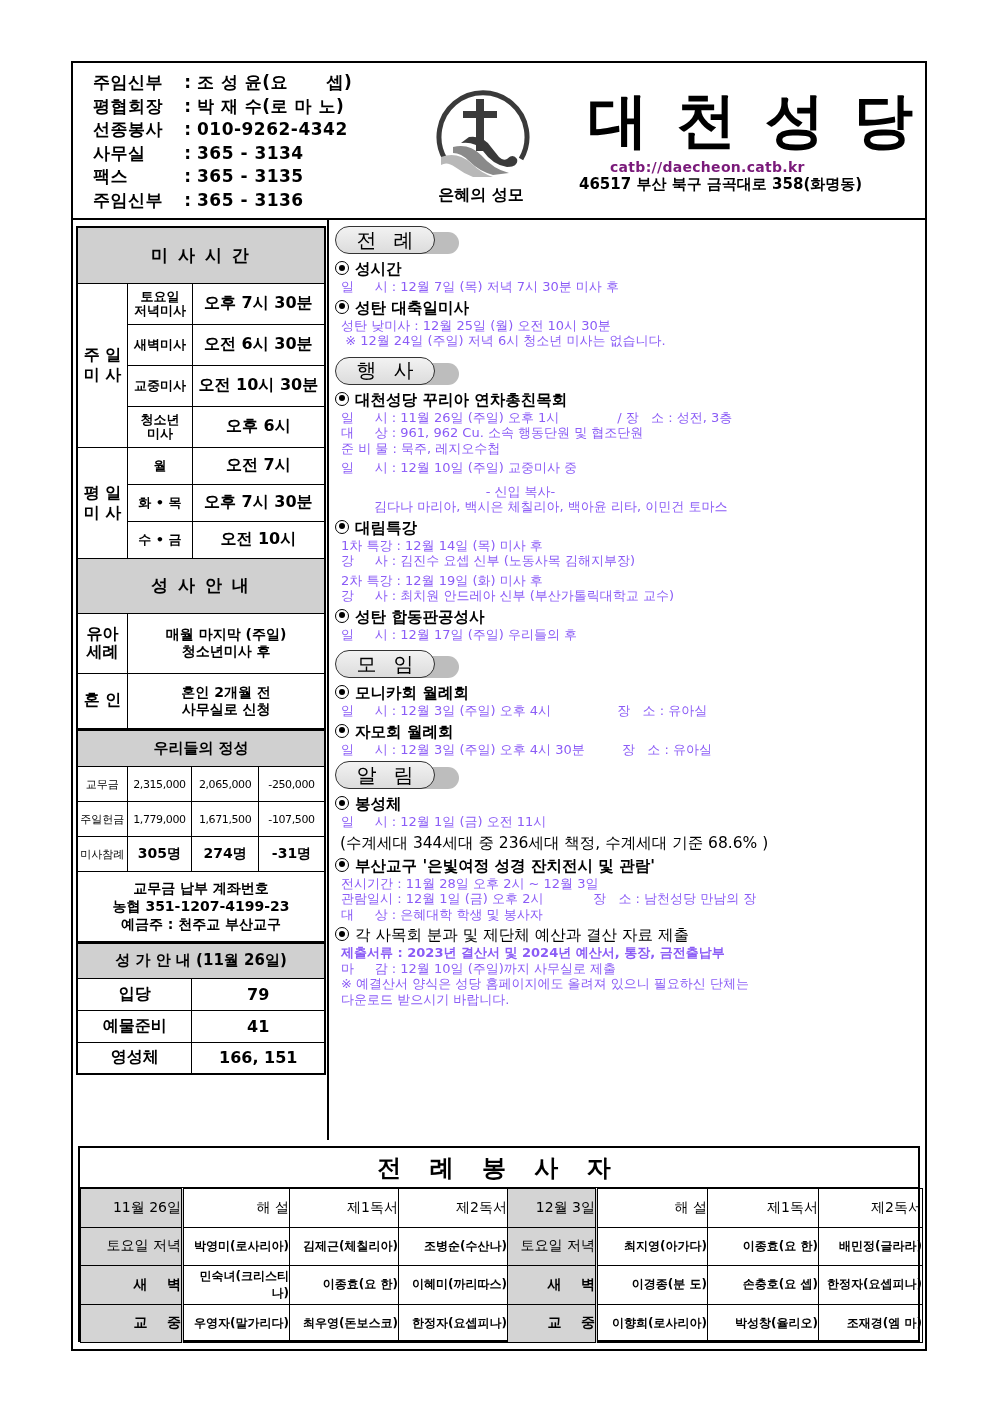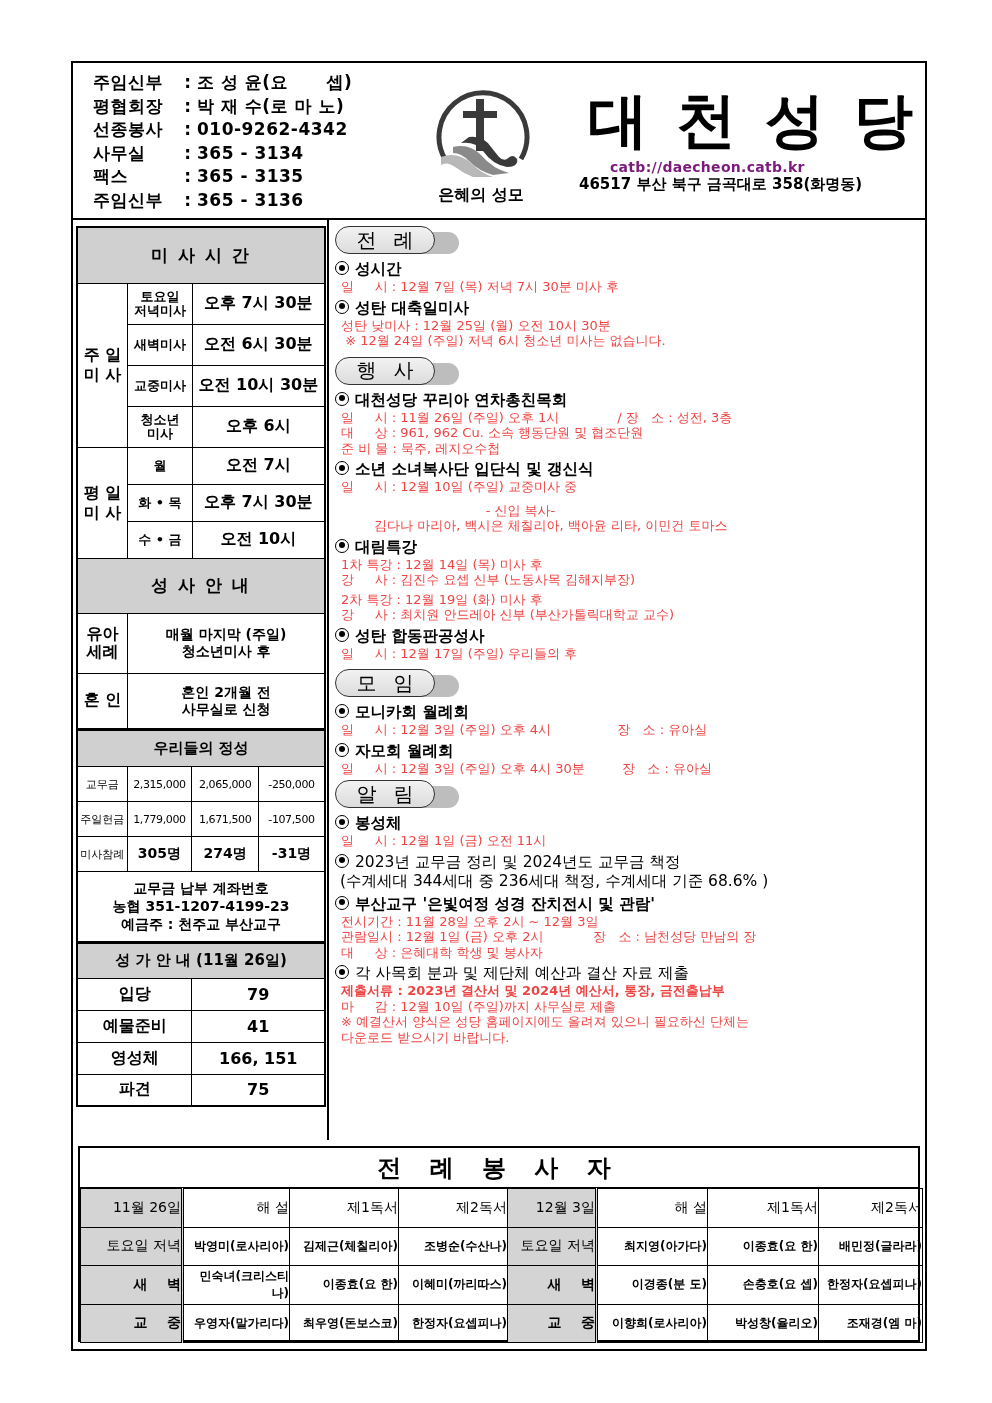--- a/index.html
+++ b/index.html
@@ -35,21 +35,21 @@
   .divider-v { position: absolute; left: 254px; top: 157px; width: 2px; height: 920px; background: #000; }
 
   
   .right-col { position: absolute; left: 262px; top: 163px; width: 586px; font-family: "DejaVu Sans", sans-serif; }
   .section-badge { position: relative; height: 32px; margin-bottom: 2px; }
   .badge-shadow { position: absolute; left: 12px; top: 6px; width: 112px; height: 22px; border-radius: 12px; background: #bdbdbd; }
   .badge { position: absolute; left: 0; top: 0; width: 100px; height: 28px; border: 1.5px solid #333; border-radius: 14px; background: linear-gradient(#f2f2f2, #dcdcdc); display: flex; justify-content: space-around; align-items: center; padding: 0 12px; font-size: 20px; font-weight: normal; }
   .item-title { font-size: 15.5px; font-weight: bold; line-height: 19px; white-space: pre; }
   .item-title .bullet { display: inline-block; width: 14px; height: 14px; border: 1.5px solid #000; border-radius: 50%; position: relative; top: 1px; margin-right: 6px; }
   .item-title .bullet::after { content: ""; position: absolute; left: 2.5px; top: 2.5px; width: 6px; height: 6px; border-radius: 50%; background: #000; }
-  .line { font-size: 13px; line-height: 15.5px; white-space: pre; padding-left: 6px; color: #ef4444; }
+  .line { font-size: 13px; line-height: 15.5px; white-space: pre; padding-left: 6px; color: #8b5cf6; }
   .line.bold { font-weight: bold; }
   .gap4 { height: 4px; }
   .gap8 { height: 8px; }
 
   
   .bottom { position: absolute; left: 5px; top: 1083px; width: 842px; height: 196px; border: 2px solid #000; }
   .bottom-title { height: 40px; border-bottom: 1px solid #000; text-align: center; font-size: 24px; font-weight: bold; letter-spacing: 10px; line-height: 40px; }
   .bt { width: 100%; border-collapse: collapse; table-layout: fixed; }
   .bt td { border: 1px solid #000; height: 38.5px; text-align: right; vertical-align: middle; font-size: 12px; font-weight: bold; }
   .bt td.hd { font-size: 14px; font-weight: normal; }
@@ -207,24 +207,20 @@
             <td class="big">79</td>
           </tr>
       <tr style="height:32px">
             <td class="big">예물준비</td>
             <td class="big">41</td>
           </tr>
       <tr style="height:32px">
             <td class="big">영성체</td>
             <td class="big">166, 151</td>
           </tr>
-      <tr style="height:32px">
-            <td class="big">파견</td>
-            <td class="big">75</td>
-          </tr>
     </tbody>
       </table>
   </div>
 
   <div class="divider-v"></div>
 
   <div class="right-col">
 
     <div class="section-badge">
       <div class="badge-shadow"></div>
@@ -246,21 +242,20 @@
       <div class="badge">
           <span>행</span>
           <span>사</span>
         </div>
     </div>
     <div class="item-title"><span class="bullet"></span><span>대천성당 꾸리아 연차총친목회</span></div>
     <div class="line">일     시 : 11월 26일 (주일) 오후 1시              / 장   소 : 성전, 3층</div>
     <div class="line">대     상 : 961, 962 Cu. 소속 행동단원 및 협조단원</div>
     <div class="line">준 비 물 : 묵주, 레지오수첩</div>
     <div class="gap4"></div>
-    <div class="item-title"><span class="bullet"></span><span>소년 소녀복사단 입단식 및 갱신식</span></div>
     <div class="line">일     시 : 12월 10일 (주일) 교중미사 중</div>
     <div class="gap8"></div>
     <div class="line">                                   - 신입 복사-</div>
     <div class="line">        김다나 마리아, 백시은 체칠리아, 백아윤 리타, 이민건 토마스</div>
     <div class="gap4"></div>
     <div class="item-title"><span class="bullet"></span><span>대림특강</span></div>
     <div class="line">1차 특강 : 12월 14일 (목) 미사 후</div>
     <div class="line">강     사 : 김진수 요셉 신부 (노동사목 김해지부장)</div>
     <div class="gap4"></div>
     <div class="line">2차 특강 : 12월 19일 (화) 미사 후</div>
@@ -287,21 +282,20 @@
     <div class="section-badge">
       <div class="badge-shadow"></div>
       <div class="badge">
           <span>알</span>
           <span>림</span>
         </div>
     </div>
     <div class="item-title"><span class="bullet"></span><span>봉성체</span></div>
     <div class="line">일     시 : 12월 1일 (금) 오전 11시</div>
     <div class="gap4"></div>
-    <div class="item-title" style="font-weight:normal"><span class="bullet"></span><span>2023년 교무금 정리 및 2024년도 교무금 책정</span></div>
     <div class="item-title" style="font-weight:normal"> (수계세대 344세대 중 236세대 책정, 수계세대 기준 68.6% )</div>
     <div class="gap4"></div>
     <div class="item-title"><span class="bullet"></span><span>부산교구 '은빛여정 성경 잔치전시 및 관람'</span></div>
     <div class="line">전시기간 : 11월 28일 오후 2시 ~ 12월 3일</div>
     <div class="line">관람일시 : 12월 1일 (금) 오후 2시            장   소 : 남천성당 만남의 장</div>
     <div class="line">대     상 : 은혜대학 학생 및 봉사자</div>
     <div class="gap4"></div>
     <div class="item-title" style="font-weight:normal"><span class="bullet"></span><span>각 사목회 분과 및 제단체 예산과 결산 자료 제출</span></div>
     <div class="line bold">제출서류 : 2023년 결산서 및 2024년 예산서, 통장, 금전출납부</div>
     <div class="line">마     감 : 12월 10일 (주일)까지 사무실로 제출</div>

